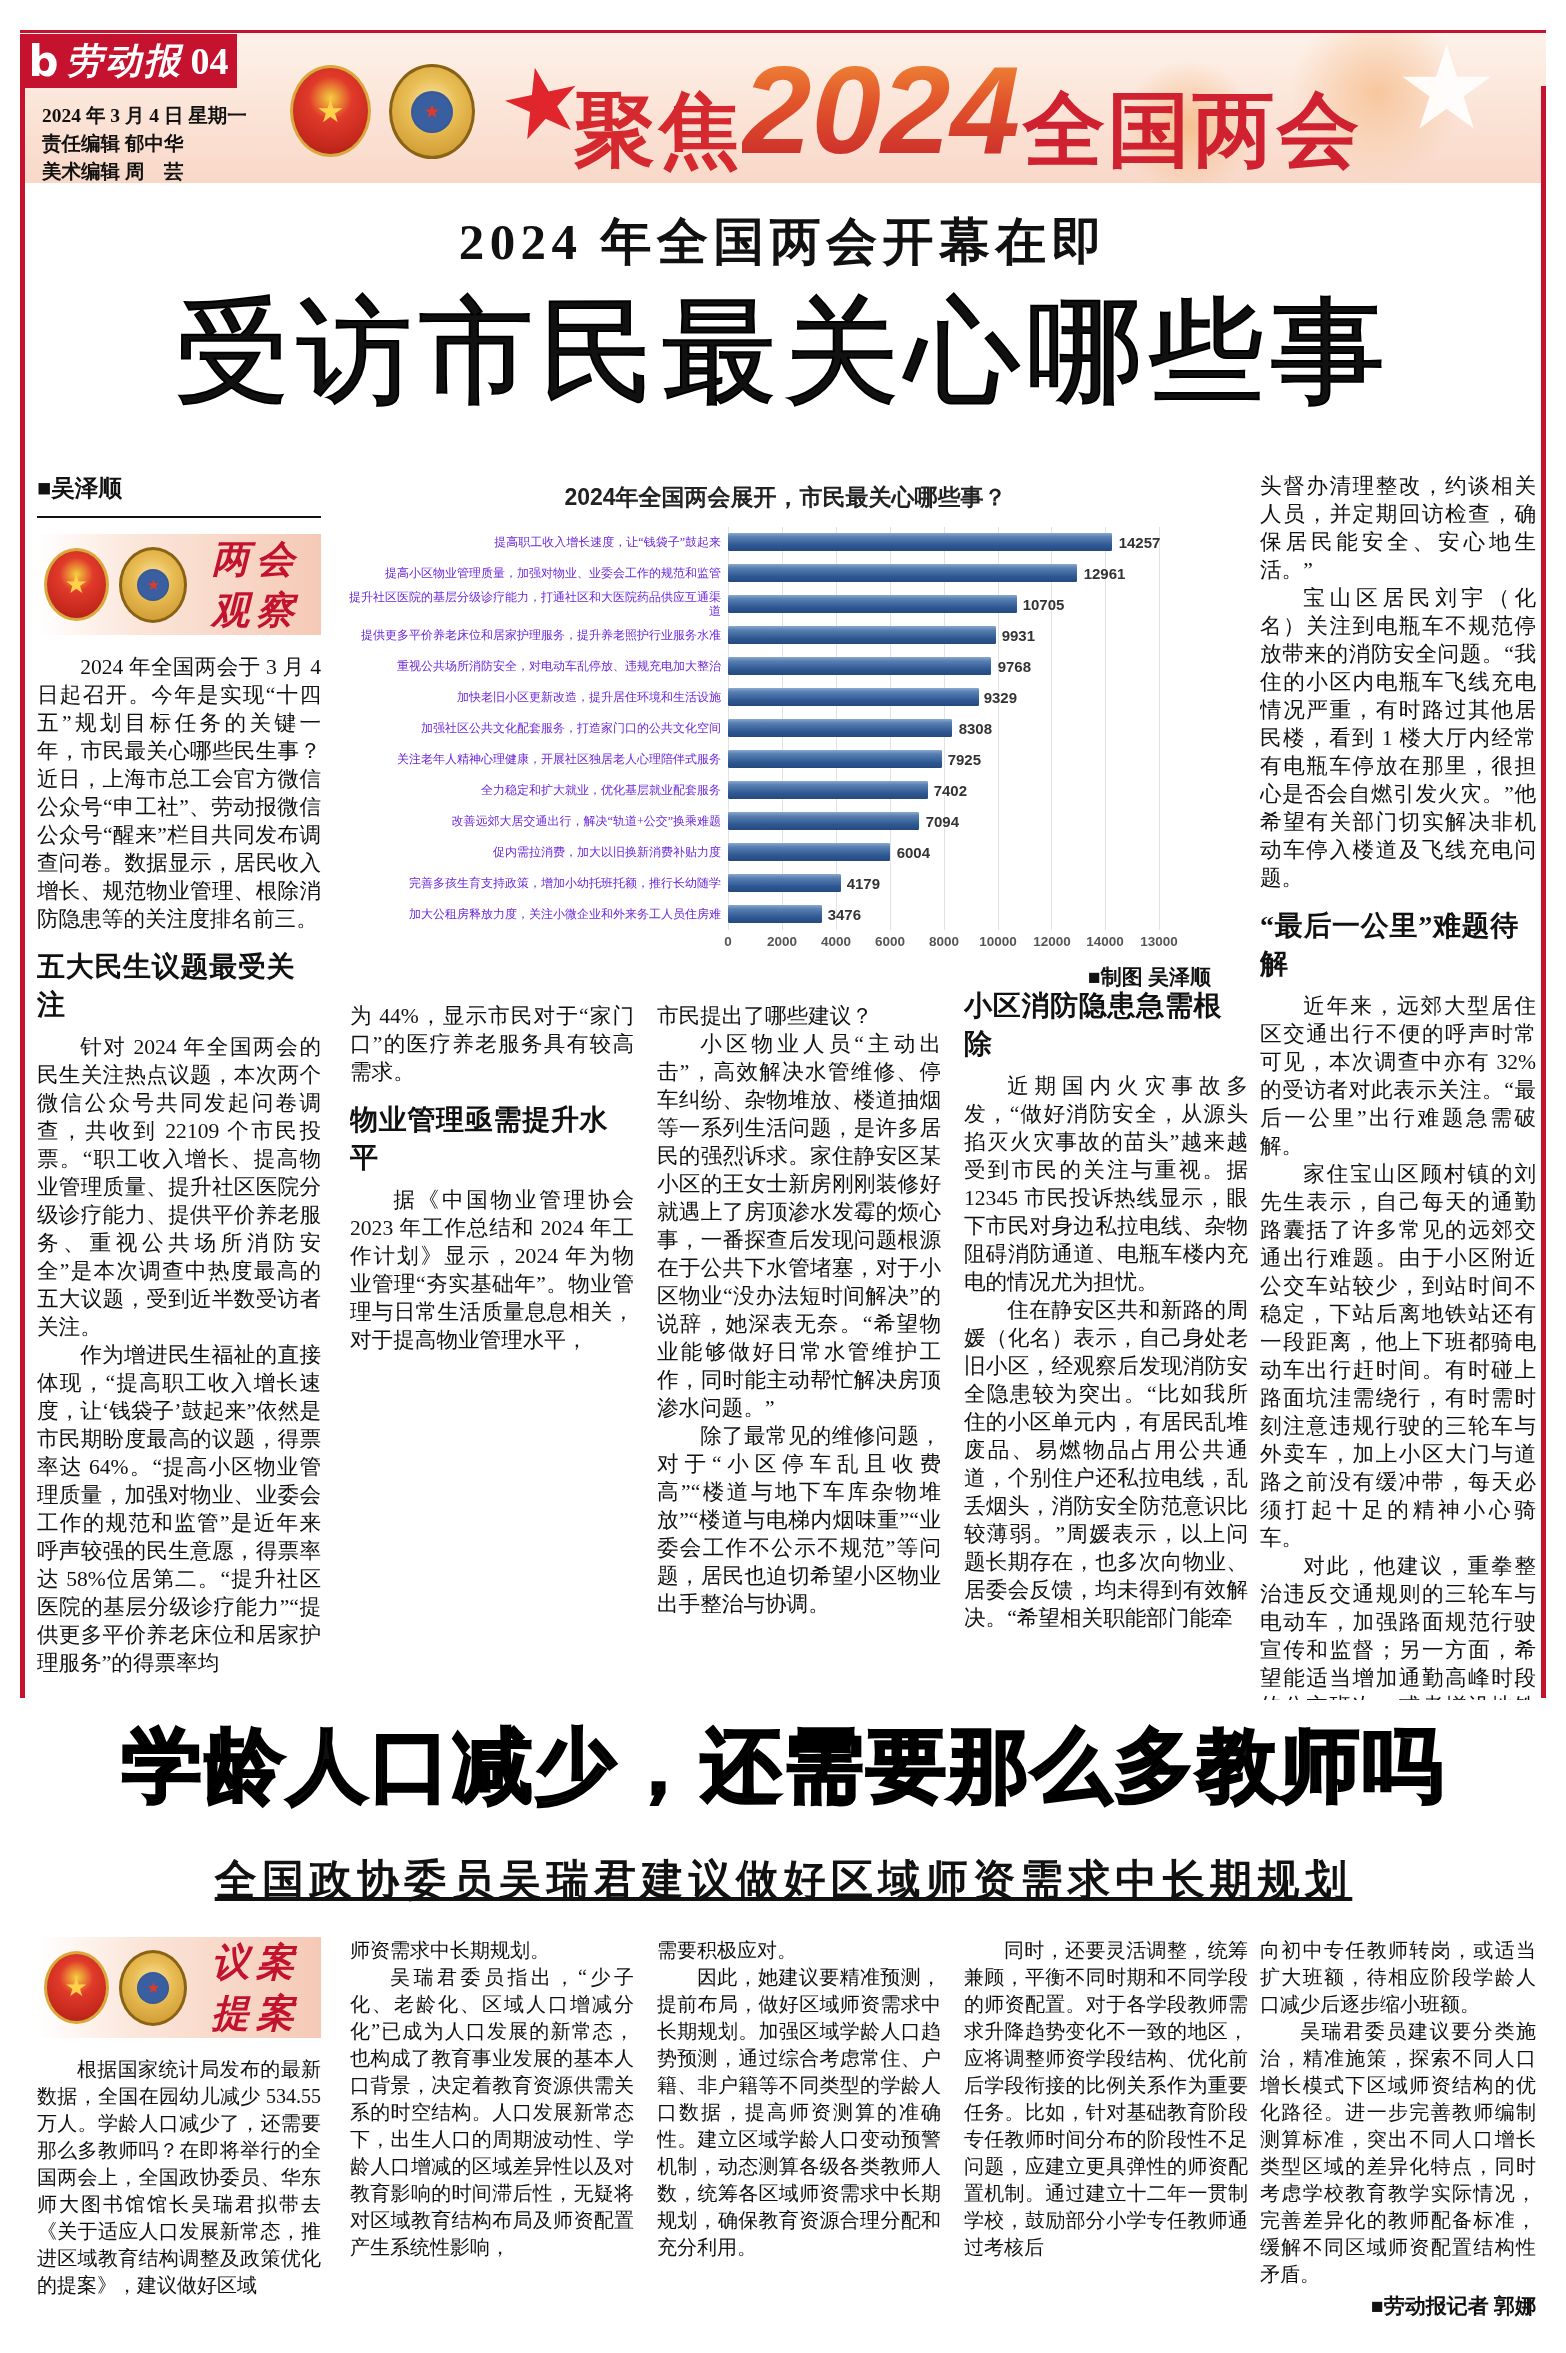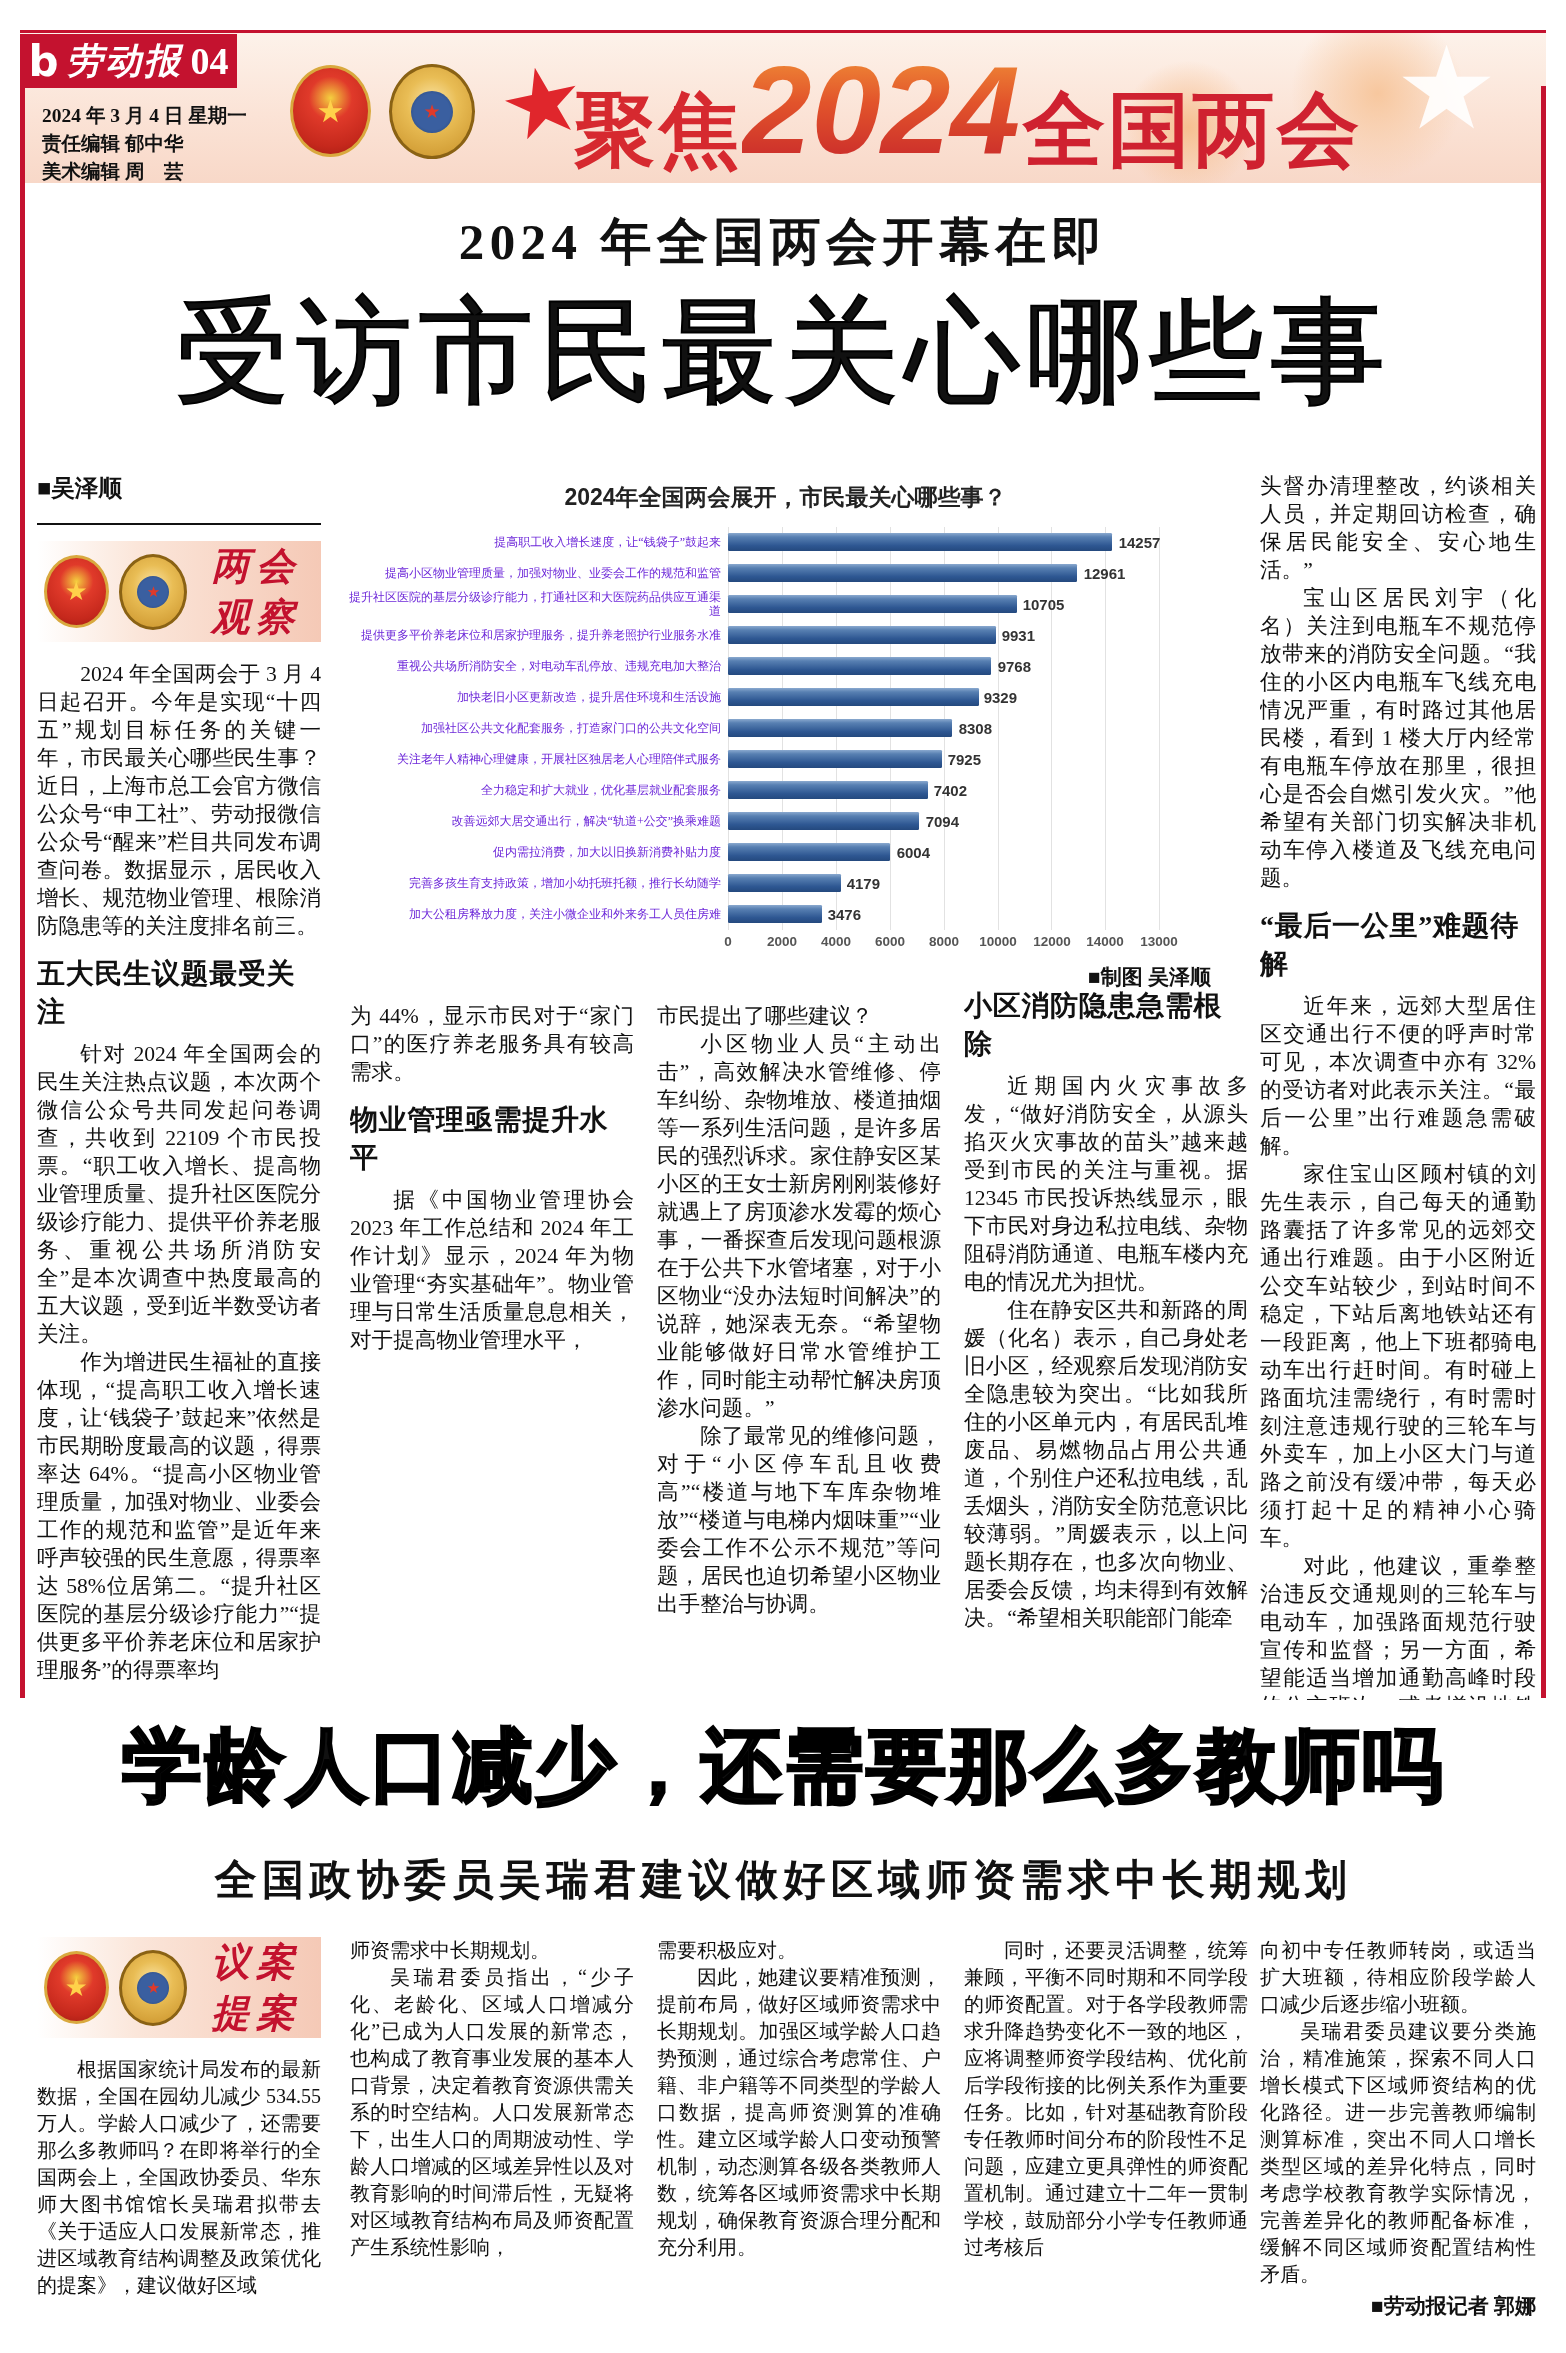--- a/index.html
+++ b/index.html
@@ -47,21 +47,21 @@
           font-size:51px;font-weight:700;letter-spacing:5.4px;}
   .headline1{position:absolute;left:0;top:275px;width:100%;text-align:center;
           font-size:115px;font-weight:400;letter-spacing:6.7px;-webkit-text-stroke:2px #000;}
   
   .col{position:absolute;overflow:hidden;}
   .para{margin:0;font-size:21.6px;line-height:28px;text-align:justify;text-justify:inter-ideograph;text-indent:2em;}
   .noind{text-indent:0;}
   .h2{font-size:28px;font-weight:900;margin:15px 0 9.4px;letter-spacing:0.7px;}
   .a2 .para{font-size:20px;line-height:27px;}
   .sig{font-size:21px;font-weight:900;margin-top:4px;text-align:right;}
-  .byline{font-size:23.6px;font-weight:700;border-bottom:2px solid #111;padding-bottom:19px;margin-bottom:16px;}
+  .byline{font-size:23.6px;font-weight:700;border-bottom:2px solid #111;padding-bottom:12px;margin-bottom:16px;}
   .badge{display:flex;align-items:center;gap:10.8px;height:101px;margin-bottom:17.5px;padding:0 6.7px;
          background:linear-gradient(90deg,#ffffff 0%,#fbe6da 35%,#f5c9b6 100%);}
   .badge .emb-nat{position:static;width:59px;height:67px;font-size:25.6px;}
   .badge .emb-cppcc{position:static;width:62px;height:70px;}
   .badge .emb-cppcc .inner{width:32px;height:32px;font-size:15px;}
   .badge-label{flex:1;text-align:center;color:#c3122e;font:900 38px "Liberation Sans","DejaVu Sans",sans-serif;
          letter-spacing:6.7px;font-style:italic;}
   
   .chart{position:absolute;left:344px;top:470px;width:883px;height:532px;background:#fff;}
   .ctitle{text-align:center;font:700 23px "Liberation Sans","DejaVu Sans",sans-serif;color:#222;padding:12px 0 13.5px;}
@@ -74,21 +74,21 @@
   .cbar{position:absolute;left:0;top:6.7px;height:17.5px;border-radius:1.3px;
         background:linear-gradient(180deg,#8aa9cf 0%,#5880b2 22%,#2e5792 70%,#24497e 100%);}
   .cval{position:absolute;top:50%;transform:translateY(-50%);font:700 15px "Liberation Sans","DejaVu Sans",sans-serif;color:#333;}
   .caxis{position:relative;height:20px;margin-top:4px;}
   .ctick{position:absolute;transform:translateX(-50%);font:700 13.5px "Liberation Sans","DejaVu Sans",sans-serif;color:#555;}
   .ccredit{text-align:right;padding:9.4px 16px 0 0;font-size:21px;font-weight:900;}
   
   .headline2{position:absolute;left:0;top:1713px;width:100%;text-align:center;
           font-size:80px;font-weight:900;letter-spacing:2.7px;-webkit-text-stroke:2.7px #000;}
   .subhead2{position:absolute;left:0;top:1852px;width:100%;text-align:center;
-          font-size:42px;font-weight:700;letter-spacing:5.4px;}
+          font-size:42px;font-weight:700;letter-spacing:5.4px;text-decoration:underline;}
 </style>
 </head>
 <body>
 
 <div class="page">
 
   <div class="mast-box">
     <span class="logo-b">b</span>
     <span class="logo-name">劳动报</span>
     <span class="logo-page">04</span>

